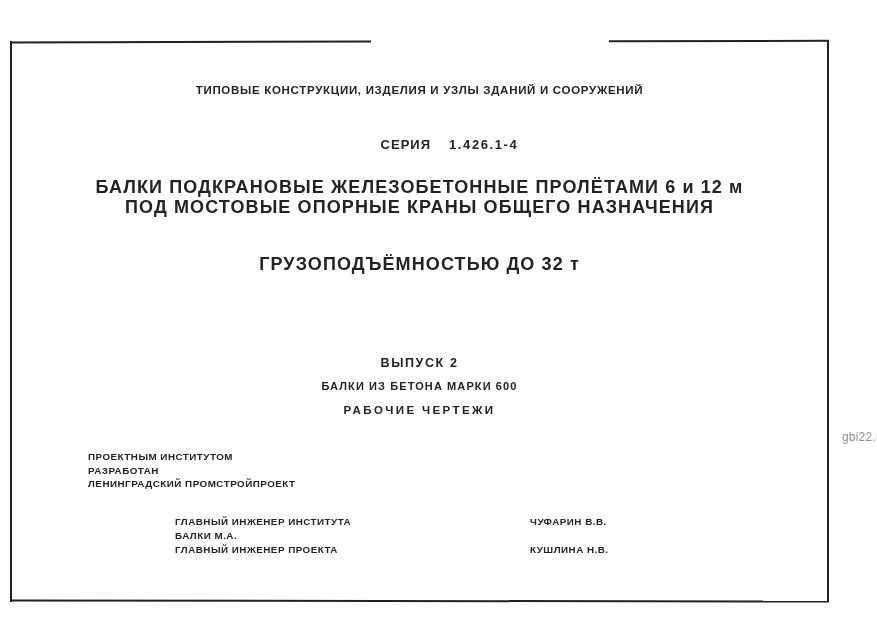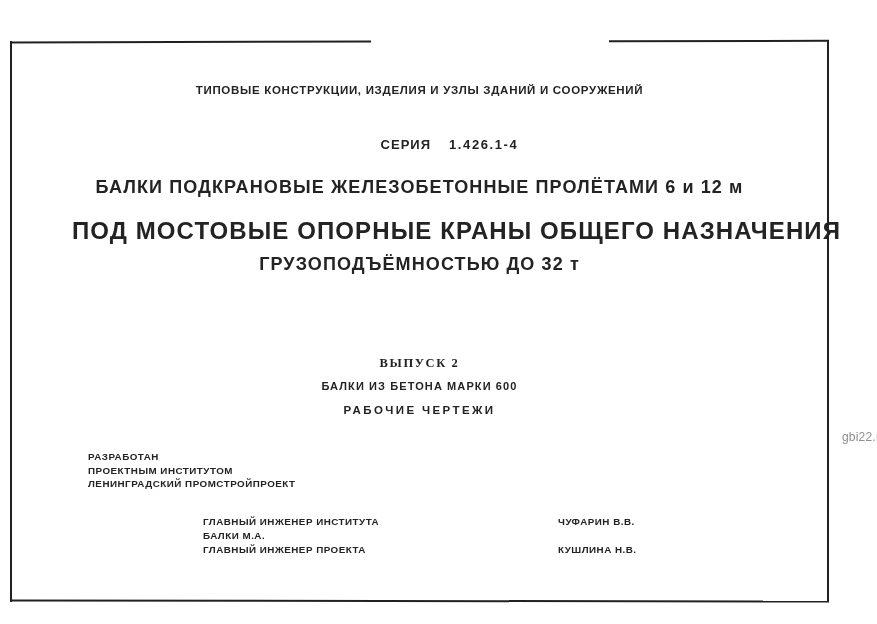--- a/index.html
+++ b/index.html
@@ -42,23 +42,23 @@
     letter-spacing: 0.7px;
   }
   .series-line {
     top: 137px;
     left: 40px; 
     font-size: 13px;
     letter-spacing: 1px;
   }
   .series-line .series-number { margin-left: 18px; letter-spacing: 1.6px; }
   .title-1 { top: 177px; font-size: 18px; letter-spacing: 1.1px; }
-  .title-2 { top: 217px; font-size: 24px; letter-spacing: 1.1px; padding-left: 37px; }
+  .title-2 { top: 197px; font-size: 18px; letter-spacing: 1.1px; }
   .title-3 { top: 254px; font-size: 18px; letter-spacing: 1.1px; }
-  .issue-line    { top: 356px; font-size: 12.5px; letter-spacing: 1.6px; font-family: Liberation Serif, serif; }
+  .issue-line    { top: 356px; font-size: 12.5px; letter-spacing: 1.6px; }
   .subtitle-line { top: 380px; font-size: 11px;   letter-spacing: 1.1px; }
   .doctype-line  { top: 404px; font-size: 11.5px; letter-spacing: 2.4px; }
 
   
   .developed-block {
     position: absolute;
     left: 88px;
     top: 450px;
     font-size: 9.8px;
     font-weight: bold;
@@ -71,21 +71,21 @@
   .sign-block {
     position: absolute;
     left: 175px;
     top: 515px;
     font-size: 9.8px;
     font-weight: bold;
     letter-spacing: 0.5px;
     line-height: 14px;
     white-space: nowrap;
   }
-  .sign-row { display: flex; margin-left: 28px; }
+  .sign-row { display: flex; }
   .sign-role { display: inline-block; width: 355px; }
   .sign-name { display: inline-block; }
 
   
   .watermark {
     position: absolute;
     left: 842px;
     top: 430px;
     font-size: 12px;
     font-weight: normal;
@@ -112,22 +112,22 @@
 
   <div class="cline title-1">БАЛКИ ПОДКРАНОВЫЕ ЖЕЛЕЗОБЕТОННЫЕ ПРОЛЁТАМИ 6 и 12 м</div>
   <div class="cline title-2">ПОД МОСТОВЫЕ ОПОРНЫЕ КРАНЫ ОБЩЕГО НАЗНАЧЕНИЯ</div>
   <div class="cline title-3">ГРУЗОПОДЪЁМНОСТЬЮ ДО 32 т</div>
 
   <div class="cline issue-line">ВЫПУСК 2</div>
   <div class="cline subtitle-line">БАЛКИ ИЗ БЕТОНА МАРКИ 600</div>
   <div class="cline doctype-line">РАБОЧИЕ ЧЕРТЕЖИ</div>
 
   <div class="developed-block">
+    <div>ПРОЕКТНЫМ ИНСТИТУТОМ</div>
     <div>РАЗРАБОТАН</div>
-    <div>ПРОЕКТНЫМ ИНСТИТУТОМ</div>
     <div>ЛЕНИНГРАДСКИЙ ПРОМСТРОЙПРОЕКТ</div>
   </div>
 
   <div class="sign-block">
     <div class="sign-row">
       <span class="sign-role">ГЛАВНЫЙ ИНЖЕНЕР ИНСТИТУТА</span>
       <span class="sign-name">ЧУФАРИН В.В.</span>
     </div>
     <div class="sign-row">
       <span class="sign-name">БАЛКИ М.А.</span>

